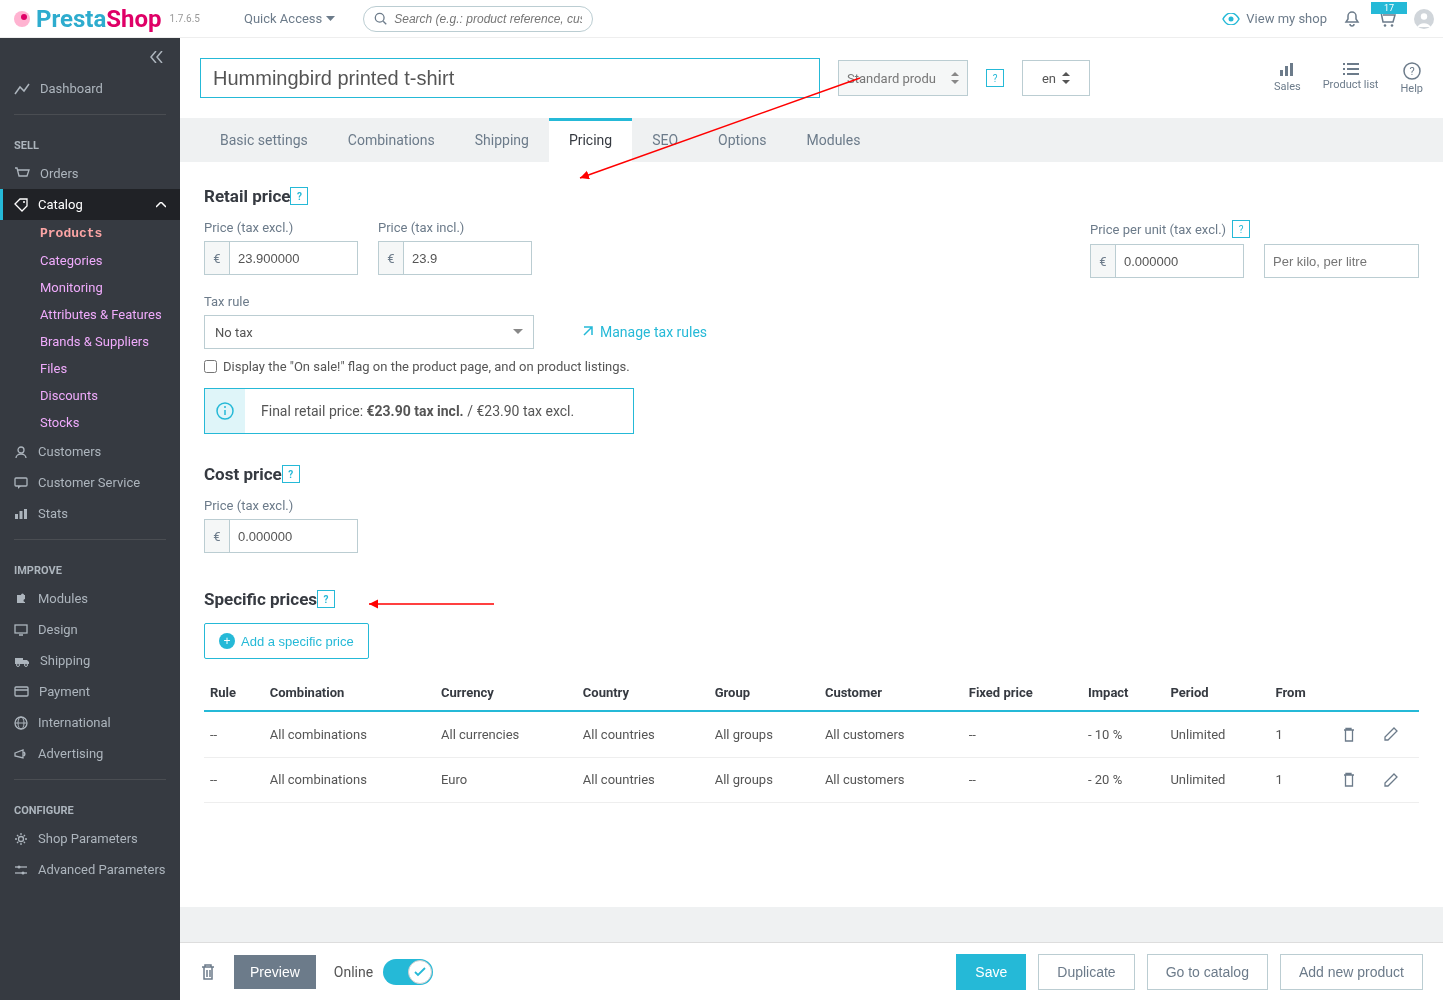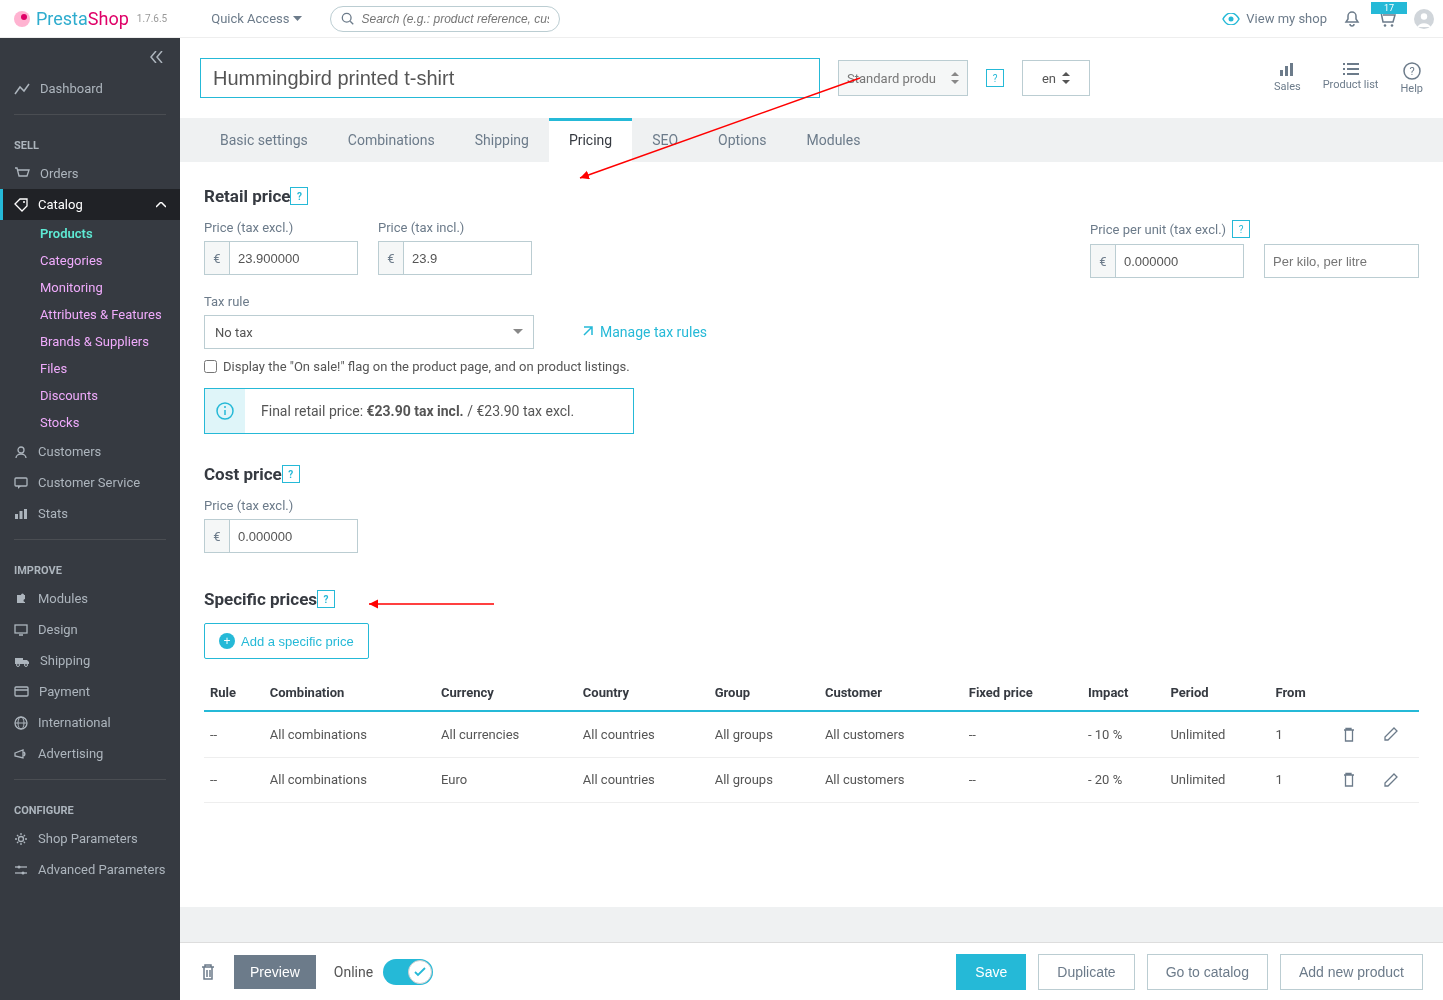--- a/index.html
+++ b/index.html
@@ -1,21 +1,21 @@
 <!DOCTYPE html>
 <html><head>
 <meta charset="utf-8">
 <style>
 * { box-sizing: border-box; margin: 0; padding: 0; }
 body { font-family: -apple-system, BlinkMacSystemFont, "Segoe UI", Roboto, sans-serif; font-size: 13px; color: #555; background: #fff; overflow: hidden; }
 
 
 .topbar { height: 38px; display: flex; align-items: center; padding: 0 8px; border-bottom: 1px solid #eee; background: #fff; }
 .logo { display: flex; align-items: center; gap: 4px; padding: 0 4px; }
-.logo-word { font-size: 18px; font-weight: 400; }
+.logo-word { font-size: 24px; font-weight: 700; }
 .logo-presta { color: #2eacce; }
 .logo-shop { color: #df0067; }
 .logo-version { font-size: 10px; color: #999; margin-left: 4px; }
 .quick-access { margin-left: 40px; color: #6c7b8a; font-size: 13px; display: flex; align-items: center; gap: 4px; cursor: pointer; }
 .search-wrap { margin-left: 28px; }
 .search-pill { width: 230px; height: 26px; border: 1px solid #bbcdd2; border-radius: 14px; display: flex; align-items: center; padding: 0 10px; gap: 6px; }
 .search-input { border: none; outline: none; font-size: 12px; flex: 1; font-style: italic; color: #888; }
 .topbar-right { margin-left: auto; display: flex; align-items: center; gap: 16px; }
 .view-shop { display: flex; align-items: center; gap: 6px; color: #6c7b8a; font-size: 13px; cursor: pointer; }
 .icon-btn { position: relative; color: #6c7b8a; cursor: pointer; }
@@ -26,21 +26,21 @@
 .sidebar::-webkit-scrollbar { width: 8px; }
 .sidebar::-webkit-scrollbar-track { background: #2a2d33; }
 .sidebar::-webkit-scrollbar-thumb { background: #5a5d63; }
 .side-collapse { text-align: right; padding: 10px 16px; color: #adb5bd; cursor: pointer; }
 .side-item { display: flex; align-items: center; gap: 10px; padding: 8px 14px; cursor: pointer; }
 .side-item.active { background: #202226; color: #fff; border-left: 3px solid #25b9d7; padding-left: 11px; }
 .side-item .chev { margin-left: auto; }
 .side-section { padding: 14px 14px 6px; font-size: 11px; font-weight: 700; color: #adb5bd; }
 .side-divider { border-top: 1px solid #4a4d52; margin: 10px 14px; }
 .side-sub { padding: 6px 14px 6px 40px; cursor: pointer; color: #f0abfc; }
-.side-sub.active { color: #5eead4; font-weight: 600; }
+.side-sub.active { color: #fca5a5; font-weight: 600; font-family: Liberation Mono, monospace; }
 
 
 .main { position: fixed; top: 38px; left: 180px; right: 0; bottom: 0; overflow-y: auto; background: #eff1f2; }
 .main::-webkit-scrollbar { width: 14px; }
 .main::-webkit-scrollbar-track { background: #f5f5f5; }
 .main::-webkit-scrollbar-thumb { background: #ccc; }
 
 .header-row { background: #fff; padding: 20px; display: flex; align-items: center; gap: 18px; }
 .product-name { flex: 0 0 620px; height: 40px; border: 1px solid #25b9d7; padding: 16px 12px; font-size: 20px; color: #555; outline: none; }
 .std-select { width: 130px; height: 36px; border: 1px solid #bbcdd2; background: #f5f7f7; padding: 0 8px; color: #777; display: flex; align-items: center; justify-content: space-between; cursor: pointer; }

